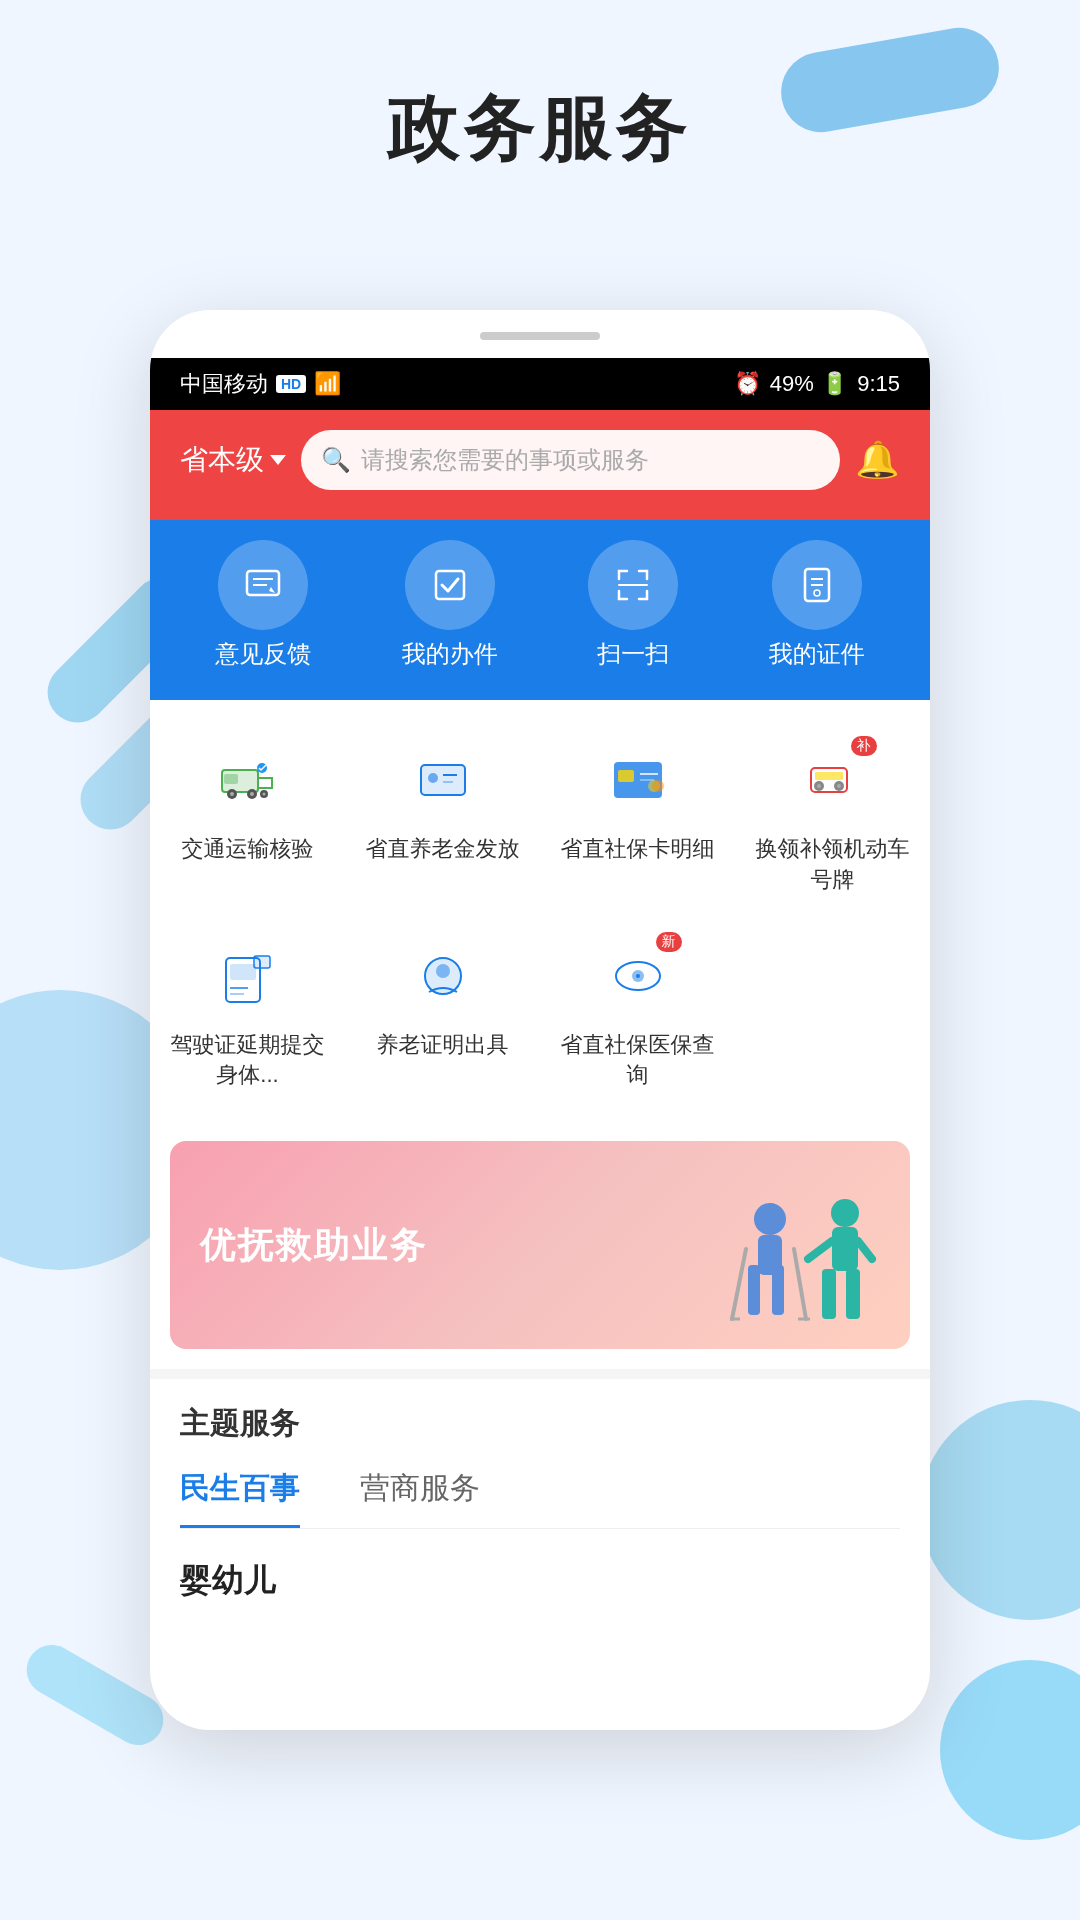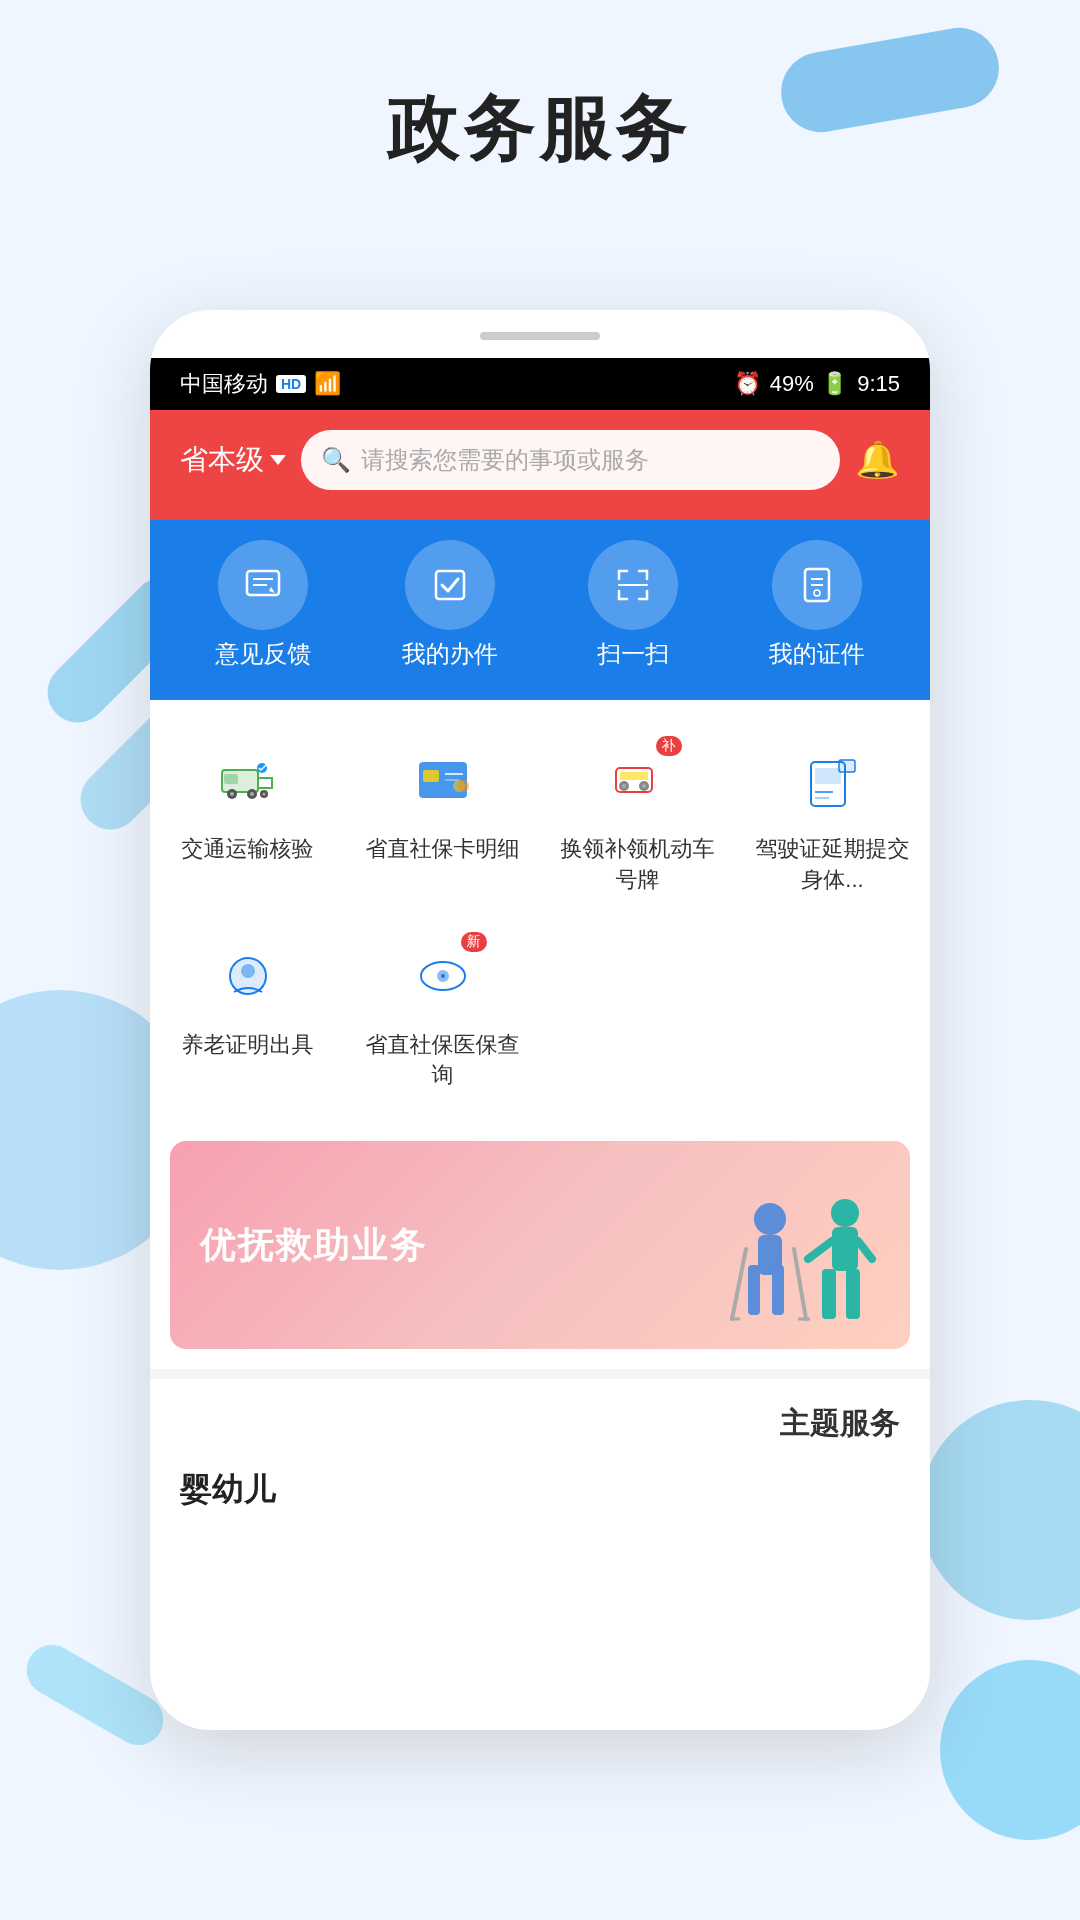--- a/index.html
+++ b/index.html
@@ -320,21 +320,20 @@
     .theme-section {
       background: #fff;
       padding: 24px 30px;
       border-top: 10px solid #f5f5f5;
     }
     .theme-title {
       font-size: 30px;
       color: #333;
       font-weight: 600;
       margin-bottom: 24px;
-      text-align: right;
     }
     .theme-tabs {
       display: flex;
       gap: 60px;
       border-bottom: 1px solid #eee;
       margin-bottom: 30px;
     }
     .theme-tab {
       font-size: 30px;
       padding-bottom: 16px;
@@ -460,20 +459,32 @@
             <path d="M40 28 L54 28 L54 38 L40 38" stroke="#4CAF50" stroke-width="2" fill="none"></path>
             <circle cx="46" cy="44" r="4" fill="#555"></circle>
             <circle cx="46" cy="44" r="1.5" fill="#aaa"></circle>
             <circle cx="44" cy="18" r="5" fill="#2196F3"></circle>
             <polyline points="41,18 43,20 48,15" stroke="white" stroke-width="1.5" fill="none"></polyline>
           </svg>
         </div>
         <span class="service-label">交通运输核验</span>
       </div>
 
+      <div class="service-item">
+        <div class="service-icon-wrap">
+          <svg width="60" height="60" viewBox="0 0 60 60">
+            <rect x="8" y="15" width="44" height="30" rx="4" fill="#1a7de8" opacity="0.15"></rect>
+            <rect x="8" y="15" width="44" height="30" rx="4" stroke="#1a7de8" stroke-width="2" fill="none"></rect>
+            <circle cx="20" cy="28" r="5" fill="#1a7de8" opacity="0.6"></circle>
+            <line x1="30" y1="25" x2="44" y2="25" stroke="#1a7de8" stroke-width="2"></line>
+            <line x1="30" y1="32" x2="40" y2="32" stroke="#1a7de8" stroke-width="1.5" opacity="0.5"></line>
+          </svg>
+        </div>
+        <span class="service-label">省直养老金发放</span>
+      </div>
 
       <div class="service-item">
         <div class="service-icon-wrap">
           <svg width="60" height="60" viewBox="0 0 60 60">
             <rect x="6" y="12" width="48" height="36" rx="4" fill="#1a7de8" opacity="0.8"></rect>
             <rect x="10" y="20" width="16" height="12" rx="2" fill="#ffd700" opacity="0.8"></rect>
             <line x1="32" y1="24" x2="50" y2="24" stroke="white" stroke-width="1.5"></line>
             <line x1="32" y1="30" x2="46" y2="30" stroke="white" stroke-width="1" opacity="0.7"></line>
             <circle cx="46" cy="36" r="6" fill="#ffd700" opacity="0.5"></circle>
             <circle cx="50" cy="36" r="6" fill="#ff8c00" opacity="0.5"></circle>
@@ -566,16 +577,20 @@
 
           <line x1="122" y1="52" x2="98" y2="70" stroke="#2ab5a5" stroke-width="8" stroke-linecap="round"></line>
           <line x1="148" y1="52" x2="162" y2="70" stroke="#2ab5a5" stroke-width="8" stroke-linecap="round"></line>
         </svg>
       </div>
     </div>
   </div>
 
   <div class="theme-section">
     <div class="theme-title">主题服务</div>
+    <div class="theme-tabs">
+      <div class="theme-tab active">民生百事</div>
+      <div class="theme-tab">营商服务</div>
+    </div>
     <div class="category-title">婴幼儿</div>
   </div>
 
 </div>
 
 </body></html>

